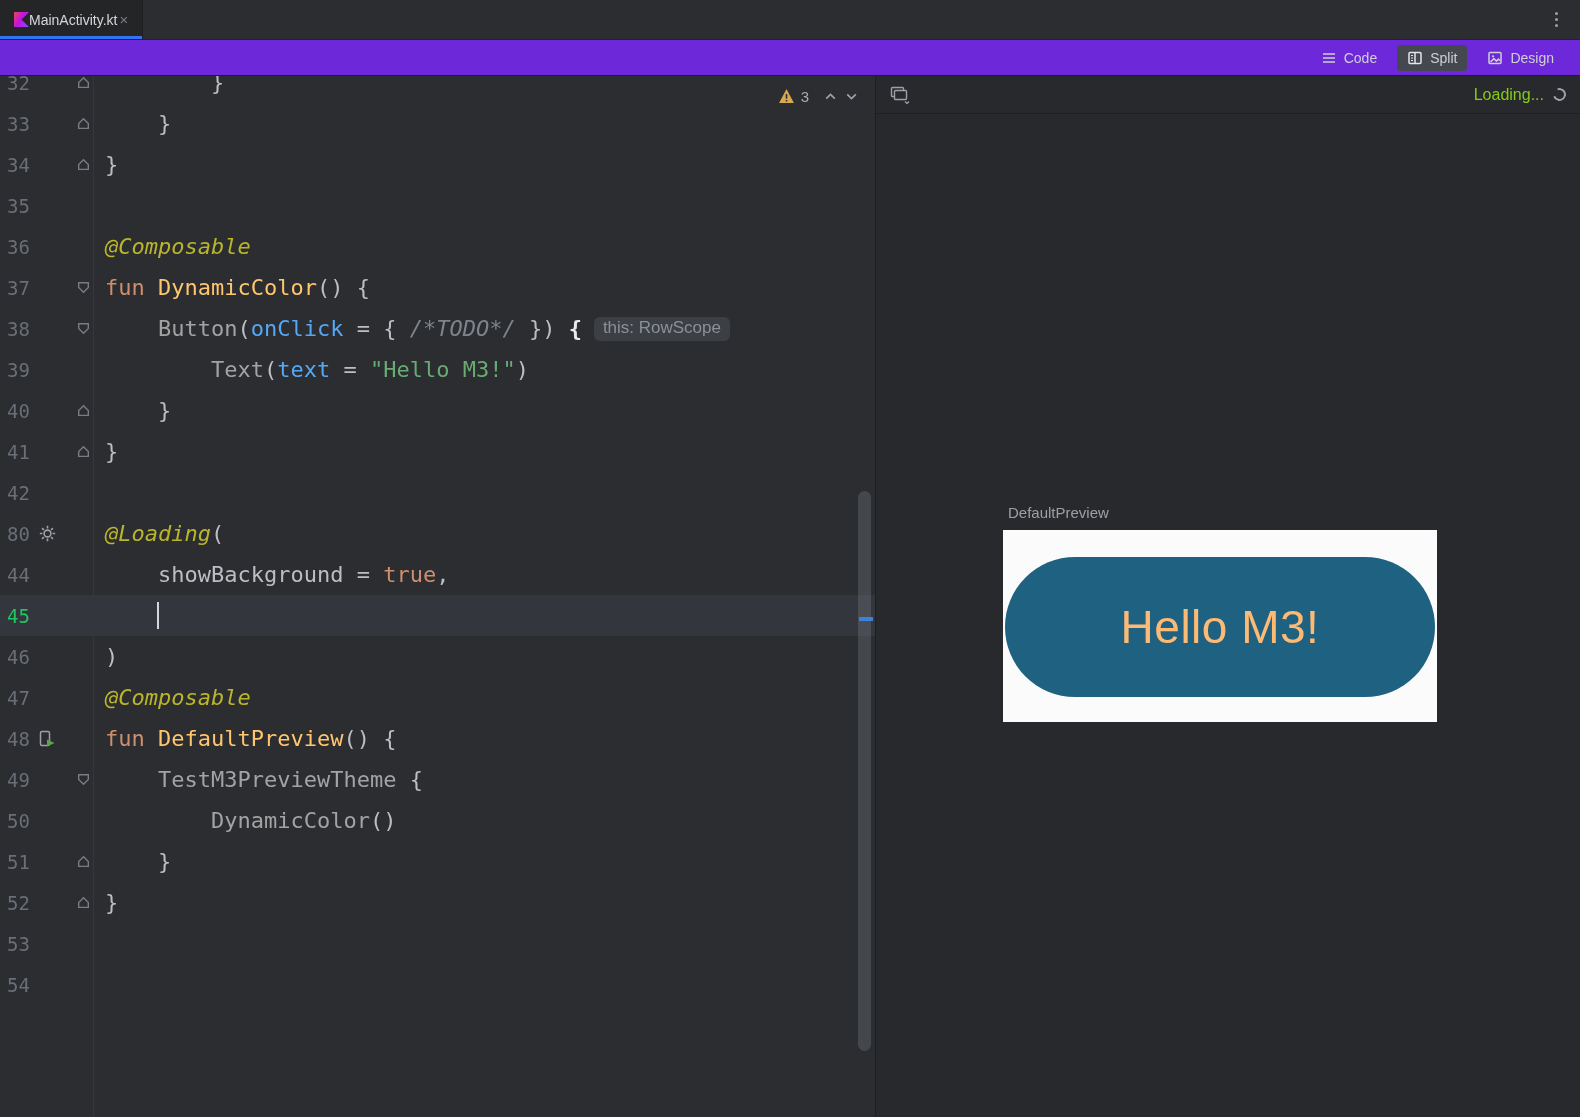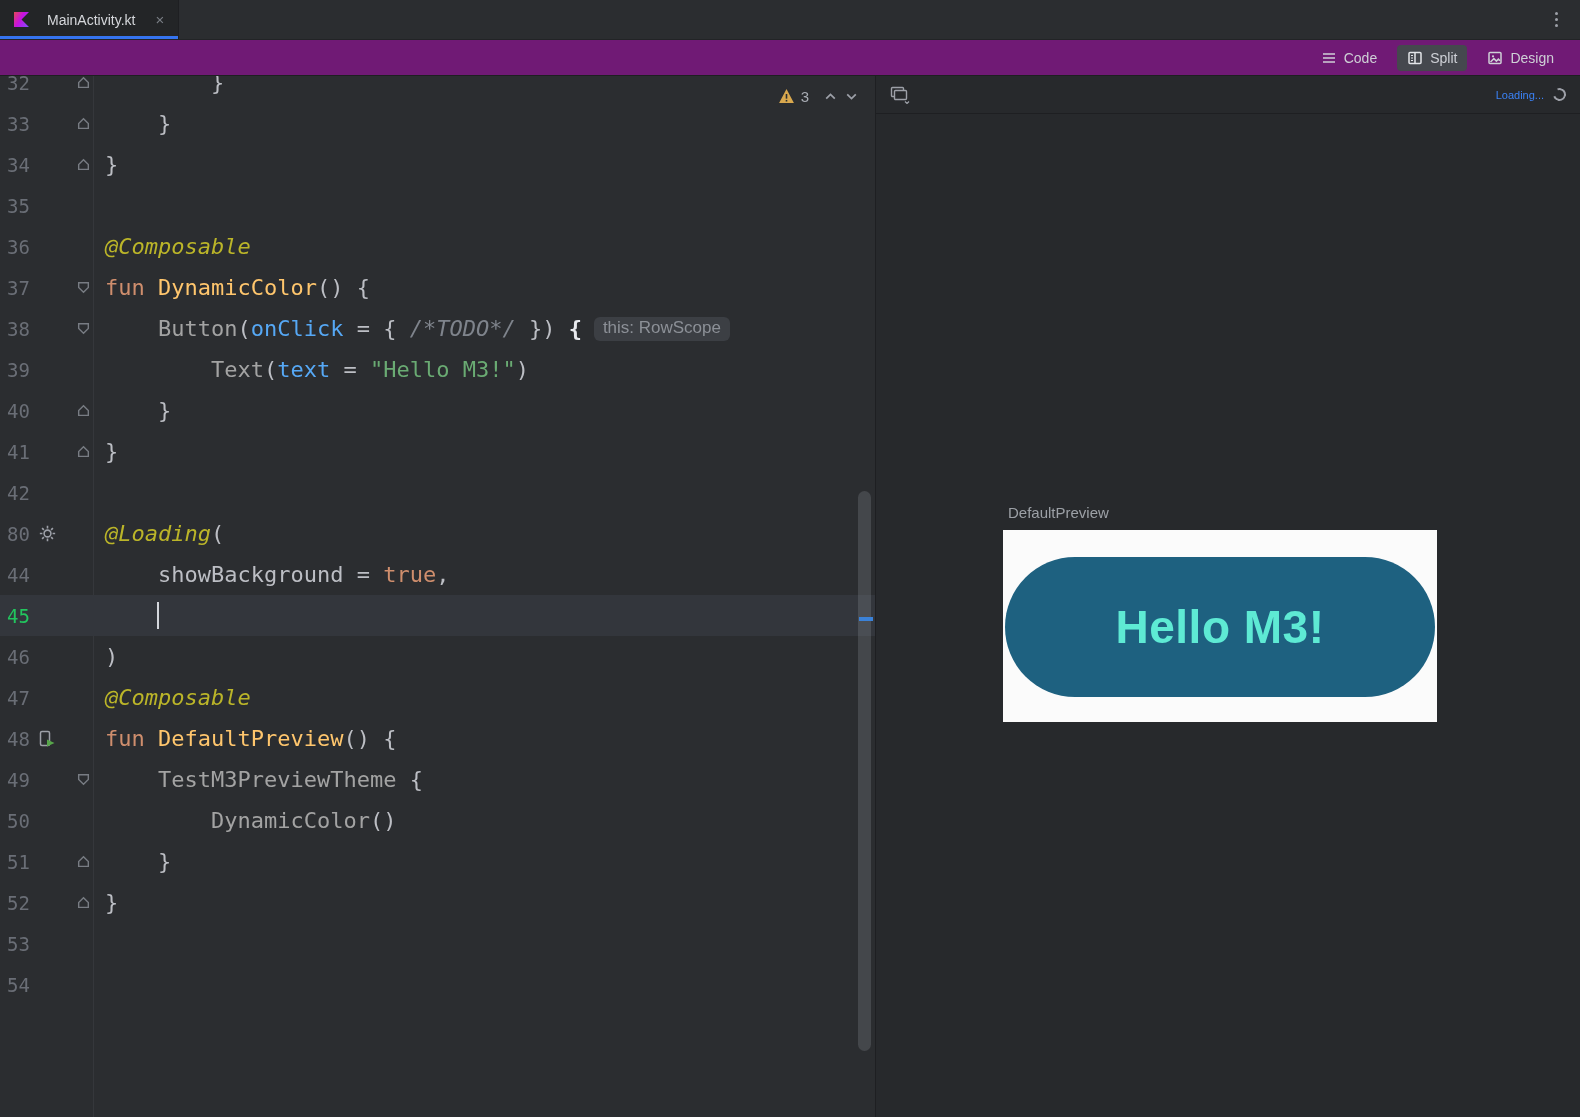--- a/index.html
+++ b/index.html
@@ -2,33 +2,33 @@
 <html><head>
 <meta charset="utf-8">
 <style>
   * { margin:0; padding:0; box-sizing:border-box; }
   html,body { width:1580px; height:1117px; overflow:hidden; background:#2B2D30;
               font-family:"Liberation Sans", sans-serif; color:#CED0D6; }
 
   
   .tabbar { height:40px; display:flex; align-items:stretch; background:#2B2D30;
             border-bottom:1px solid #222426; }
-  .tab { display:flex; align-items:center; gap:18px; padding:0 14px; background:#232527;
+  .tab { display:flex; align-items:center; gap:0; padding:0 14px; background:#232527;
          border-right:1px solid #1E1F22; position:relative; font-size:14px; color:#D5D7DB; }
   .tab::after { content:""; position:absolute; left:0; right:0; bottom:0; height:3px; background:#3574F0; }
   .k-icon { width:15px; height:15px; display:inline-block;
             background:linear-gradient(120deg,#E44857 0%,#C711E1 45%,#7F52FF 100%);
             clip-path:polygon(0 0,100% 0,50% 50%,100% 100%,0 100%); }
   .tab-close { color:#7A7E85; font-size:15px; margin-left:2px; }
   .kebab { margin-left:auto; align-self:center; margin-right:18px; display:flex;
            flex-direction:column; gap:3px; padding:4px; cursor:default; }
   .kebab i { width:3px; height:3px; border-radius:50%; background:#9DA0A8; }
 
   .toolbar { height:36px; display:flex; justify-content:flex-end; align-items:center;
-             gap:10px; padding-right:16px; background:#701a75; border-bottom:1px solid #1E1F22; }
+             gap:10px; padding-right:16px; background:#6d28d9; border-bottom:1px solid #1E1F22; }
   .vm-btn { display:flex; align-items:center; gap:7px; padding:5px 10px; border-radius:4px;
             font-size:14px; color:#CED0D6; }
   .vm-btn.active { background:#45484E; }
 
   
   .main { display:flex; height:1041px; }
   .editor { width:876px; position:relative; background:#2B2D30; border-right:1px solid #1E1F22;
             overflow:hidden; }
   .gutter-border { position:absolute; left:93px; top:0; bottom:0; width:1px; background:#35373B; }
   .rows { position:absolute; top:-14px; left:0; right:0; }
@@ -61,29 +61,29 @@
   .inspections .count { font-size:15px; color:#A8ACB3; margin-right:8px; }
   .scroll-thumb { position:absolute; right:4px; top:415px; width:13px; height:560px;
                   background:rgba(160,165,175,0.22); border-radius:7px; }
   .stripe-mark { position:absolute; right:2px; top:541px; width:14px; height:4px; background:#3B82D8; }
 
   
   .preview { flex:1; position:relative; background:#27292C; }
   .ptoolbar { height:38px; display:flex; align-items:center; padding:0 14px;
               border-bottom:1px solid #1E1F22; }
   .pstatus { margin-left:auto; display:flex; align-items:center; gap:9px; }
-  .pstatus .txt { font-size:11px; color:#3b82f6; }
+  .pstatus .txt { font-size:16px; color:#84cc16; }
   .spinner { width:13px; height:13px; border-radius:50%; border:2px solid #9DA0A8;
              border-left-color:transparent; transform:rotate(25deg); }
   .pcontent { position:relative; height:calc(100% - 39px); }
   .plabel { position:absolute; left:132px; top:390px; font-size:15px; color:#9CA0A6; }
   .pcard { position:absolute; left:127px; top:416px; width:434px; height:192px; background:#FBFBFB; }
   .pill { position:absolute; left:2px; right:2px; top:27px; bottom:25px; border-radius:999px;
-          display:flex; align-items:center; justify-content:center; color:#5eead4;
-          font-size:46px; font-weight:700; letter-spacing:0.5px;
+          display:flex; align-items:center; justify-content:center; color:#fdba74;
+          font-size:46px; font-weight:400; letter-spacing:0.5px;
           font-family:"Liberation Sans", sans-serif; background:#1E6180; }
 </style>
 </head>
 <body>
 
 <div class="tabbar">
   <div class="tab">
     <span class="k-icon"></span>
     <span>MainActivity.kt</span>
     <span class="tab-close">×</span>

